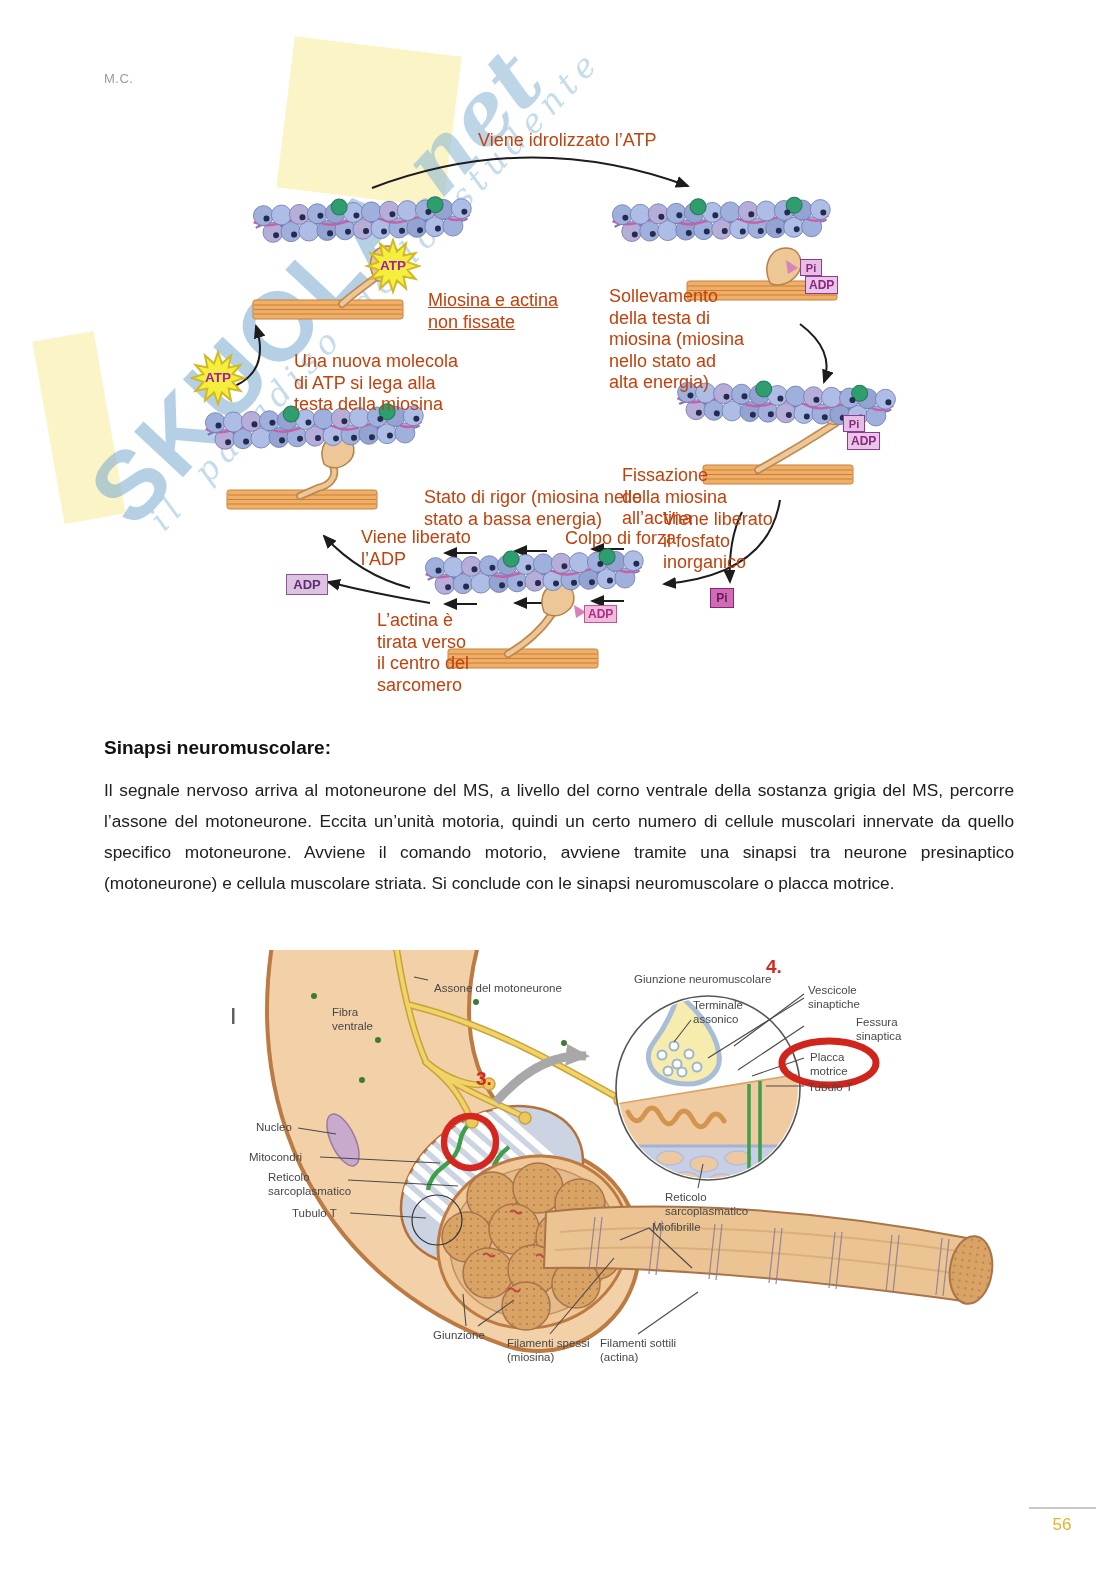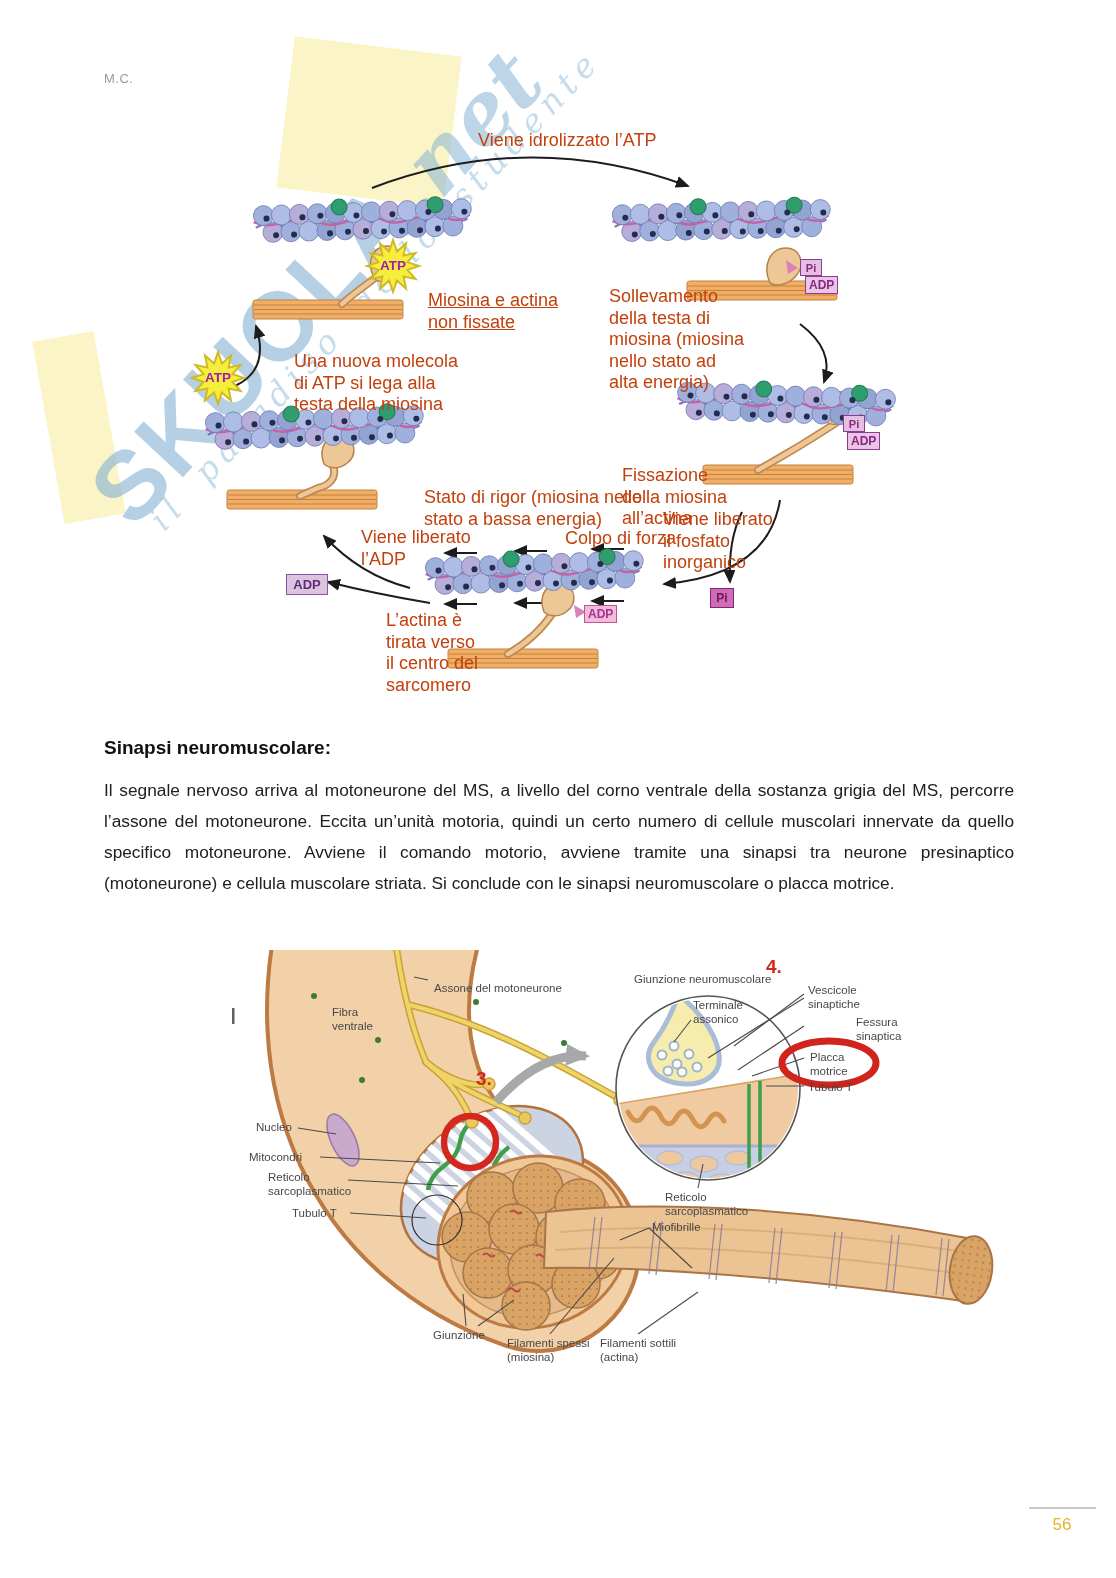--- a/index.html
+++ b/index.html
@@ -199,21 +199,21 @@
 della miosina
 all’actina</div>
     <div class="chip chip-pi" style="left:653px;top:295px;">Pi</div>
     <div class="chip chip-adp-sm" style="left:657px;top:312px;">ADP</div>
     <div class="lbl" style="left:473px;top:389px;">Viene liberato
 il fosfato
 inorganico</div>
     <div class="chip box-pi" style="left:520px;top:468px;">Pi</div>
     <div class="lbl" style="left:337px;top:408px;margin-left:38px;">Colpo di forza</div>
     <div class="chip chip-adp-stroke" style="left:394px;top:485px;">ADP</div>
-    <div class="lbl" style="left:196px;top:490px;">L’actina è
+    <div class="lbl" style="left:187px;top:490px;">L’actina è
 tirata verso
 il centro del
 sarcomero</div>
     <div class="lbl" style="left:171px;top:407px;">Viene liberato
 l’ADP</div>
     <div class="chip box-adp" style="left:96px;top:454px;">ADP</div>
     <div class="lbl" style="left:234px;top:367px;">Stato di rigor (miosina nello
 stato a bassa energia)</div>
     <div class="lbl" style="left:104px;top:231px;">Una nuova molecola
 di ATP si lega alla

